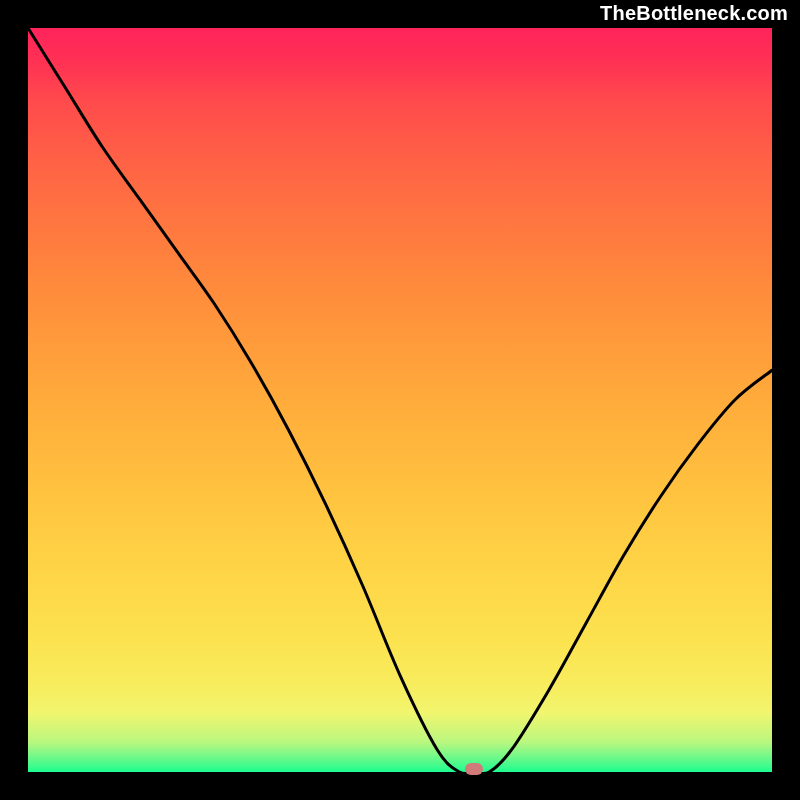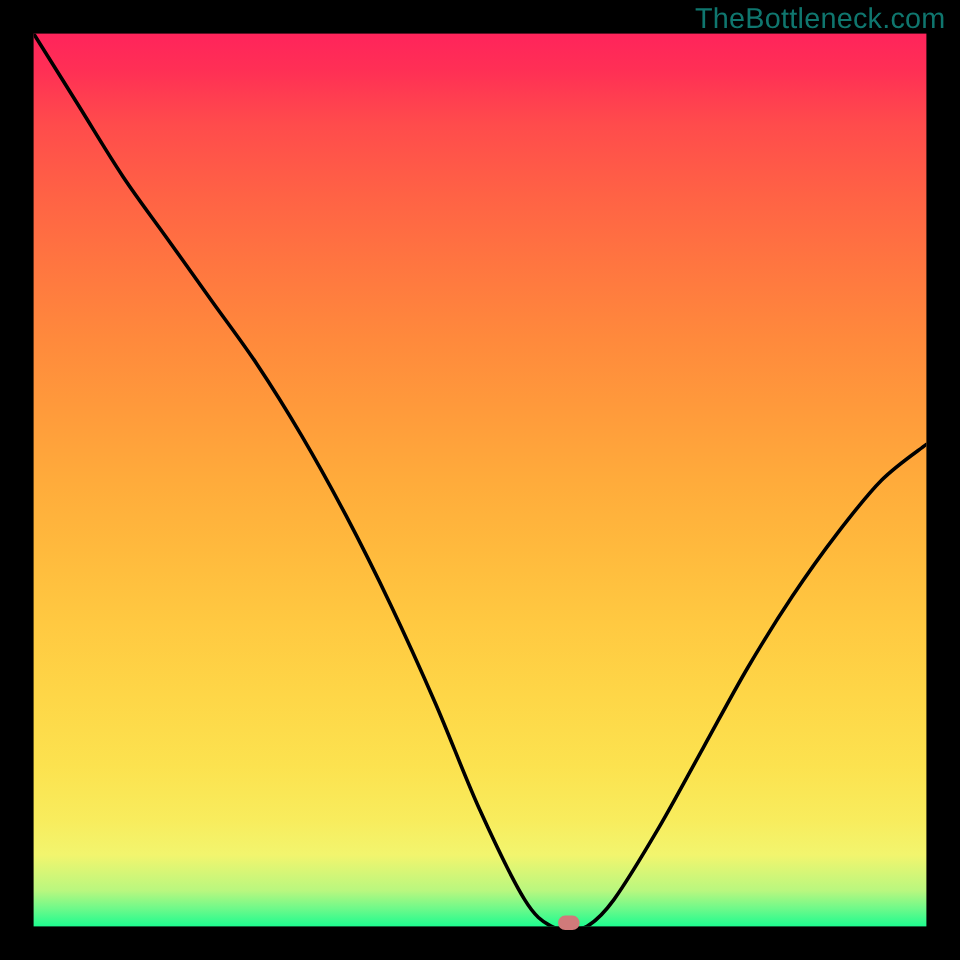--- a/index.html
+++ b/index.html
@@ -8,23 +8,23 @@
     height: 800px;
     background: #000;
     position: relative;
     font-family: Arial, Helvetica, sans-serif;
     overflow: hidden;
   }
   .watermark {
     position: absolute;
     top: 2px;
     right: 12px;
-    color: #0f766e;
-    font-size: 24px;
-    font-weight: 400;
+    color: #ffffff;
+    font-size: 20px;
+    font-weight: 700;
     z-index: 10;
     letter-spacing: 0.2px;
   }
   .chart-frame {
     position: absolute;
     left: 20px;
     top: 20px;
     width: 760px;
     height: 760px;
     background: #000;

